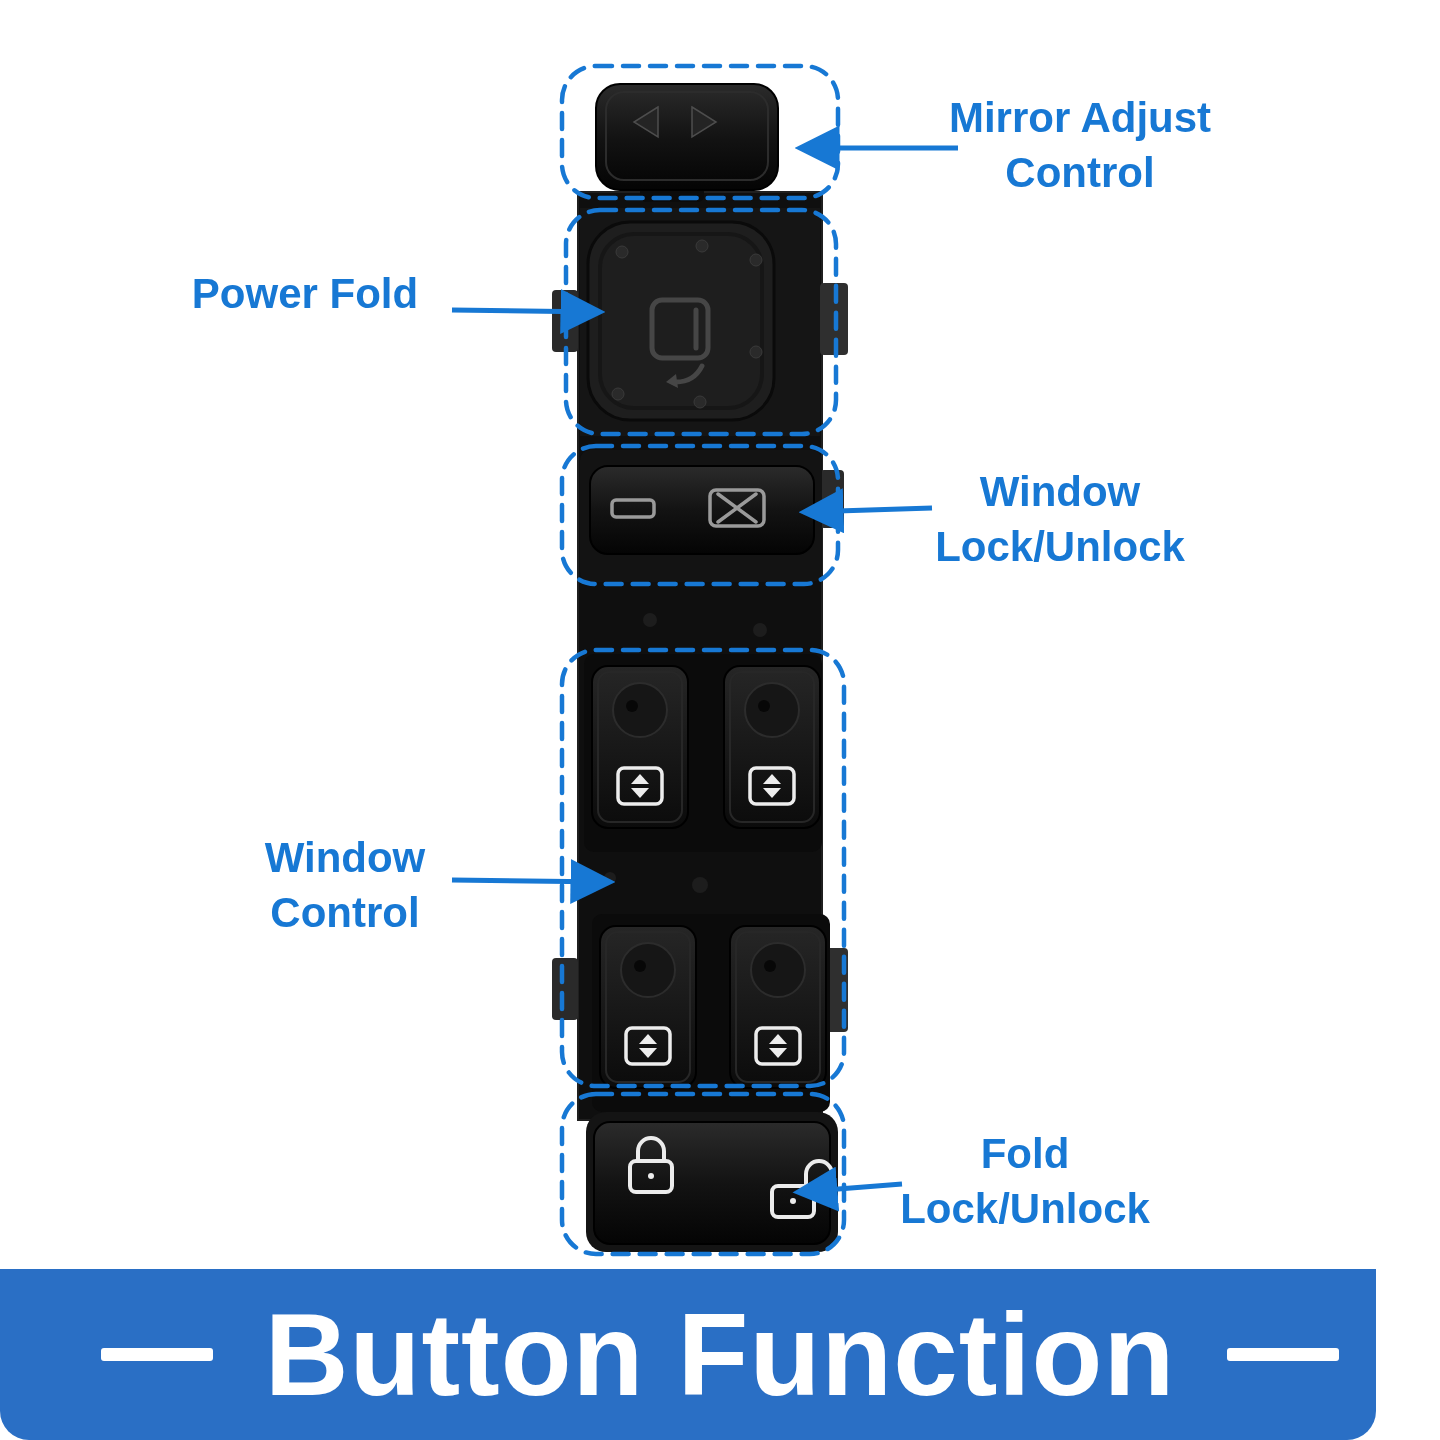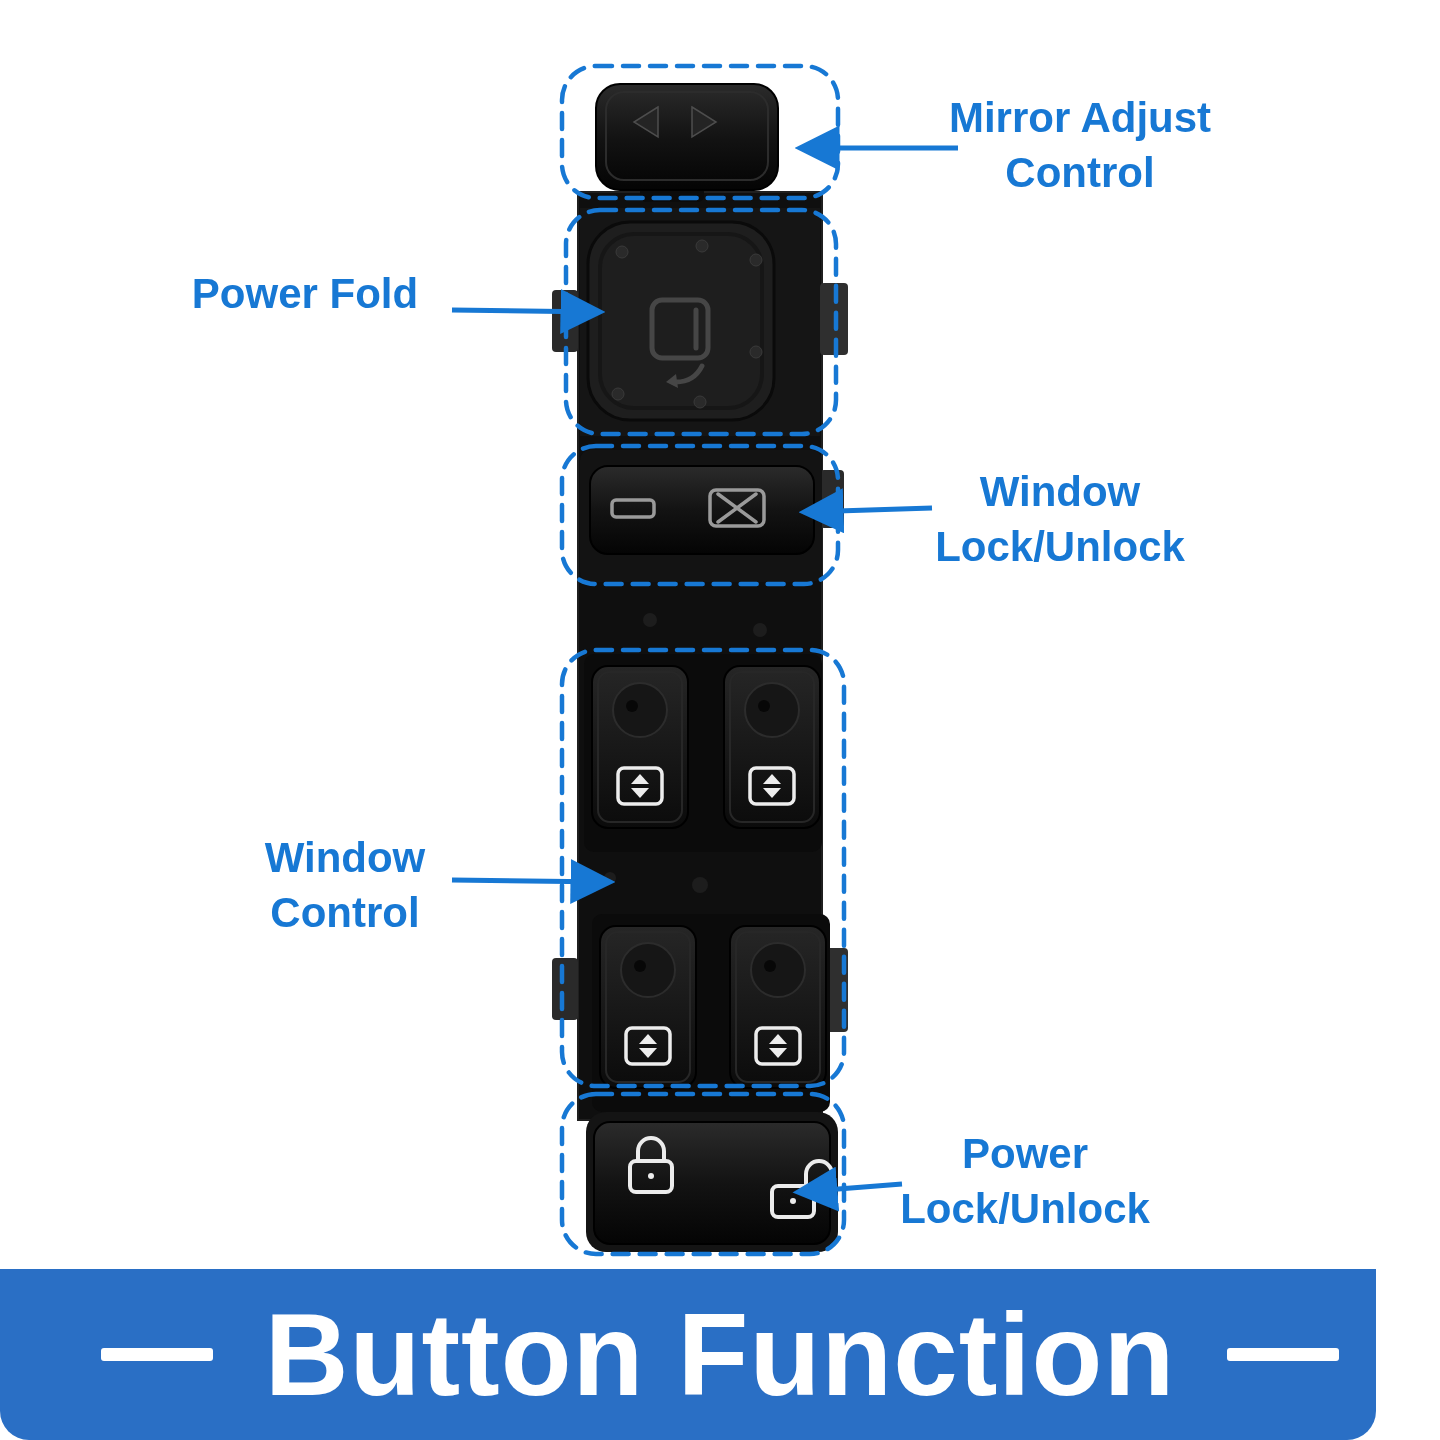--- a/index.html
+++ b/index.html
@@ -151,21 +151,21 @@
     <div>Window</div>
     <div>Lock/Unlock</div>
   </div>
 
   <div class="anno-label" style="left:225px;top:830px;width:240px;">
     <div>Window</div>
     <div>Control</div>
   </div>
 
   <div class="anno-label" style="left:880px;top:1126px;width:290px;">
-    <div>Power</div>
+    <div>Fold</div>
     <div>Lock/Unlock</div>
   </div>
 
   <div class="banner">
     <span class="banner-dash"></span>
     <span class="banner-title">Button Function</span>
     <span class="banner-dash"></span>
   </div>
 
 </div>

